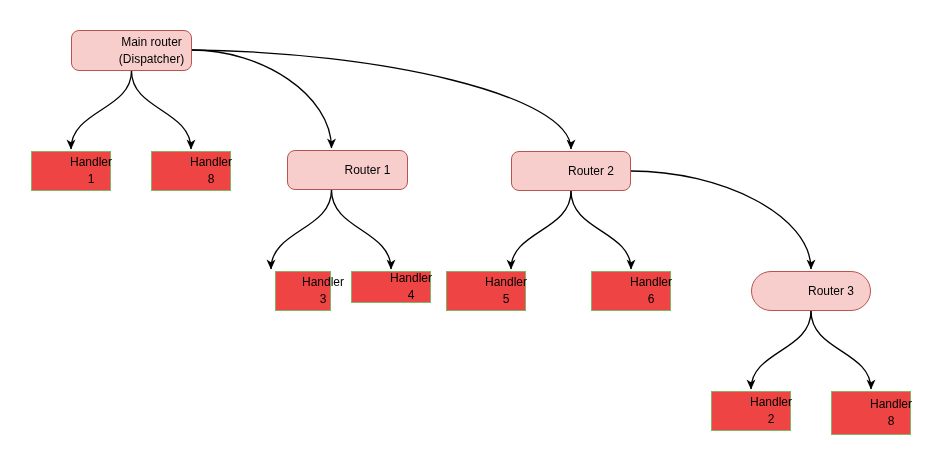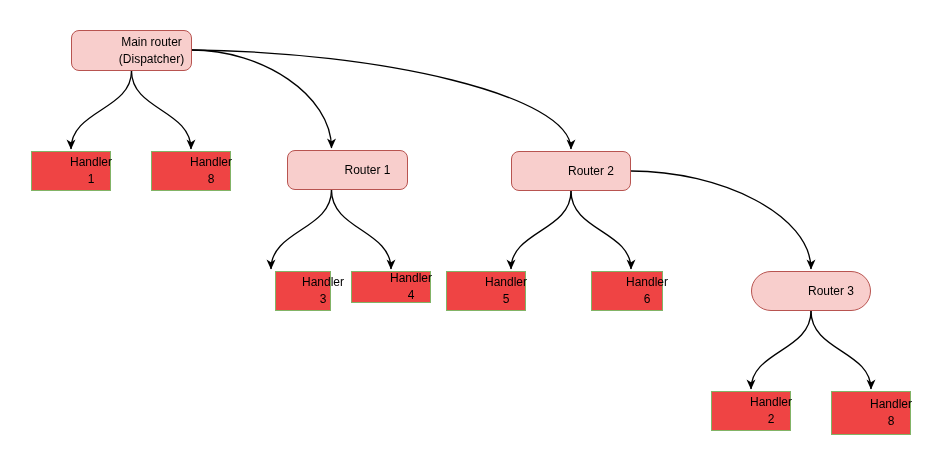--- a/index.html
+++ b/index.html
@@ -101,21 +101,21 @@
   </div>
 
   <div class="node handler" style="left:351px; top:271px; width:80px; height:32px;">
     <span>Handler 4</span>
   </div>
 
   <div class="node handler" style="left:446px; top:271px; width:80px; height:40px;">
     <span>Handler 5</span>
   </div>
 
-  <div class="node handler" style="left:591px; top:271px; width:72px; height:40px;">
+  <div class="node handler" style="left:591px; top:271px; width:80px; height:40px;">
     <span>Handler 6</span>
   </div>
 
   <div class="node router" style="left:751px; top:271px; width:120px; height:40px;border-radius:20px;">
     <span>Router 3</span>
   </div>
 
   <div class="node handler" style="left:711px; top:391px; width:80px; height:40px;">
     <span>Handler 2</span>
   </div>

